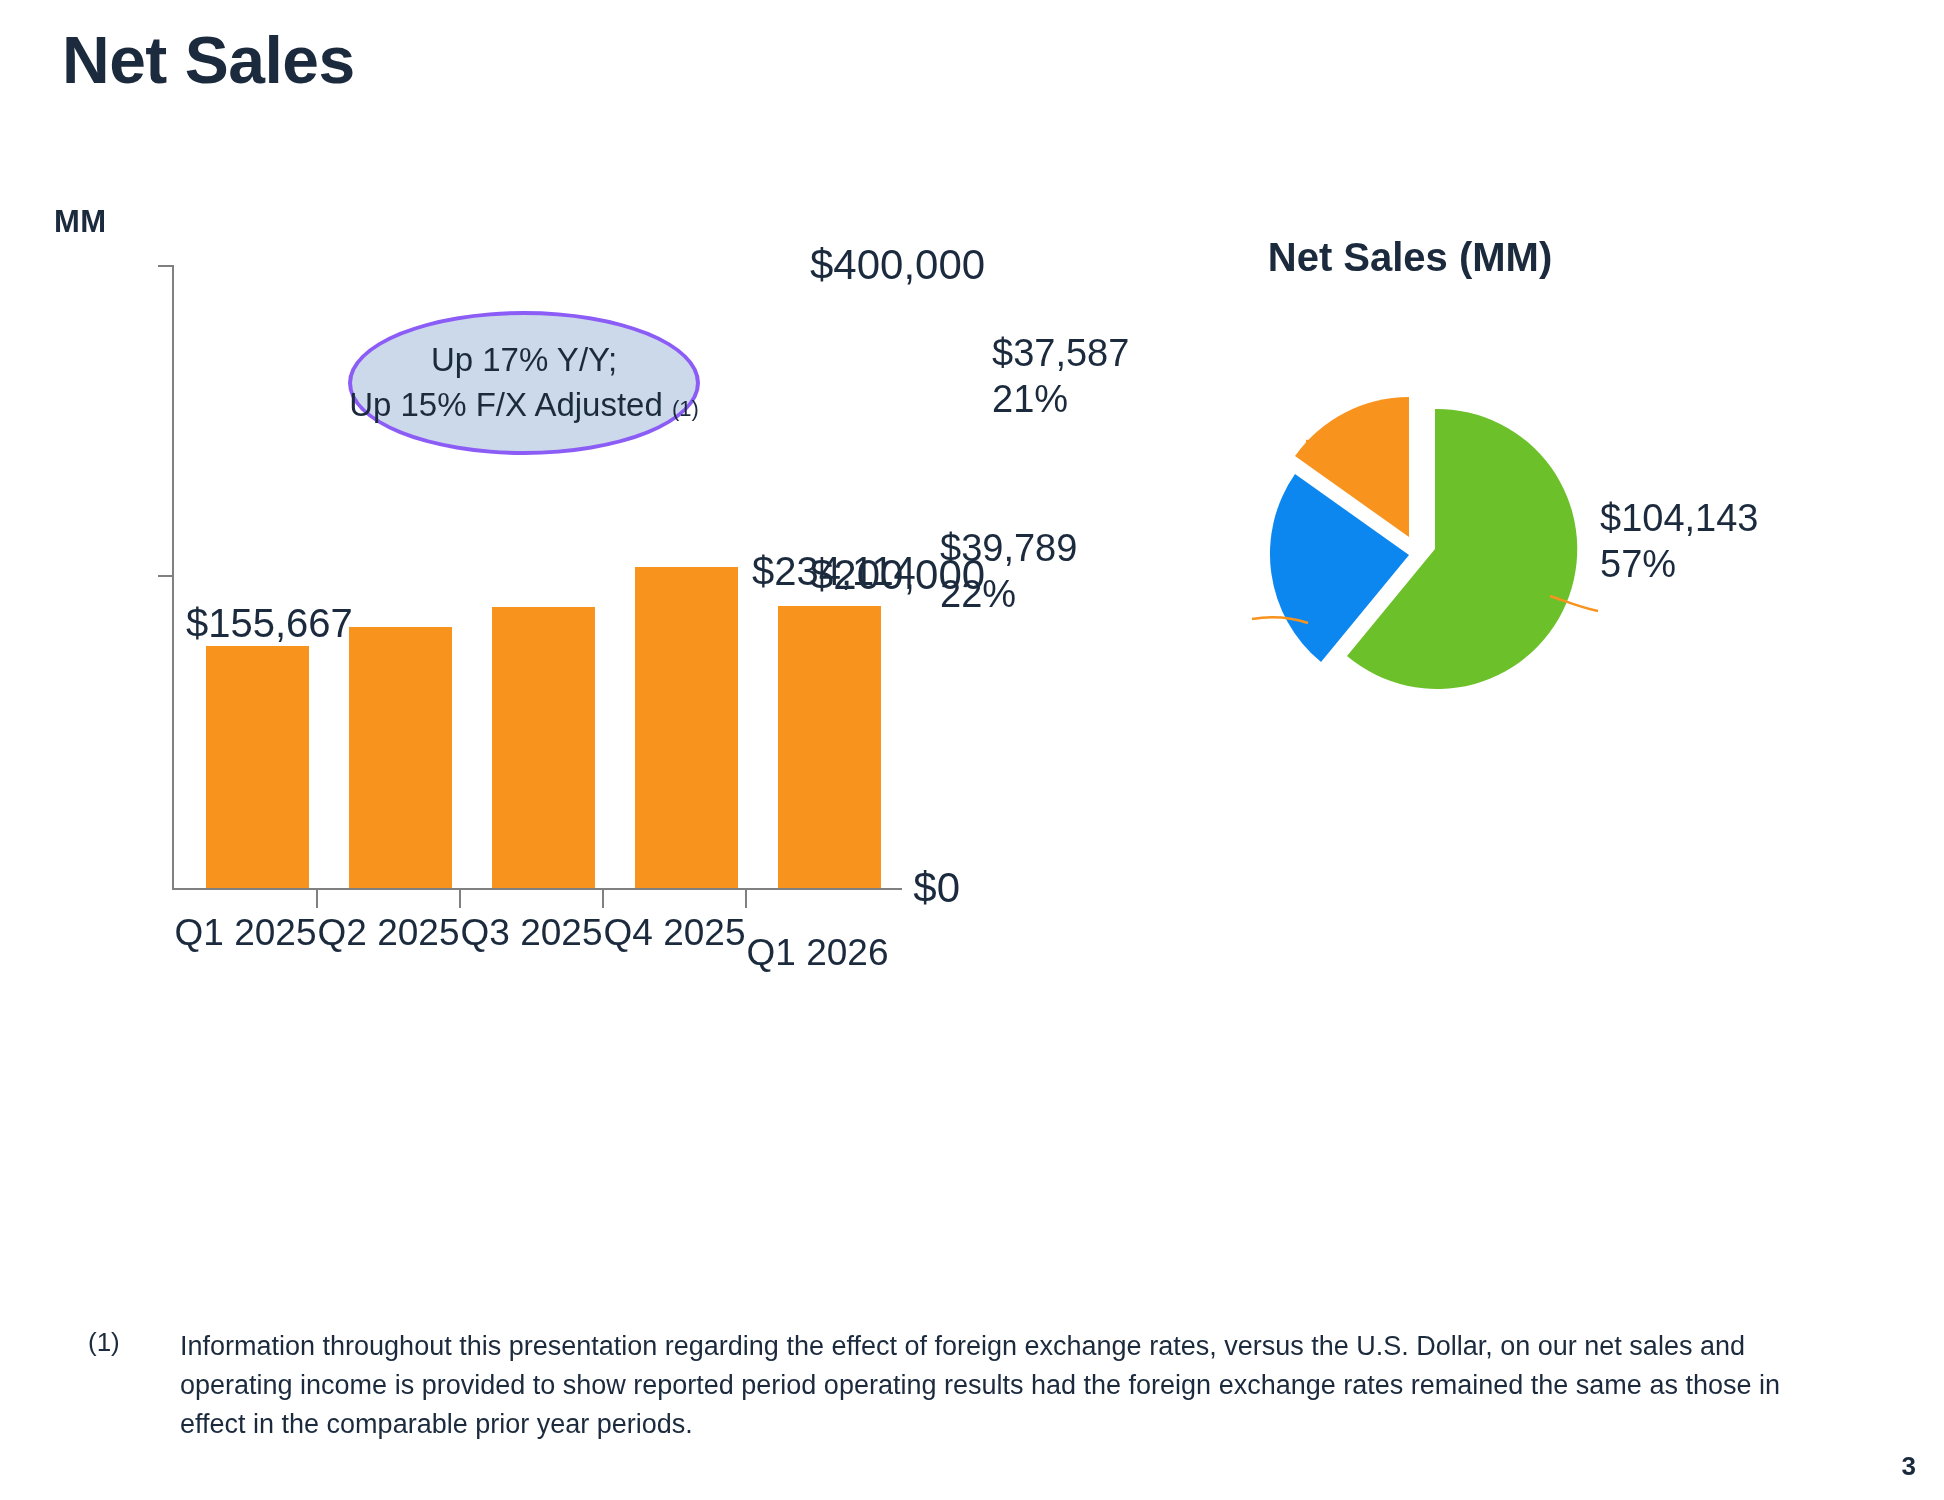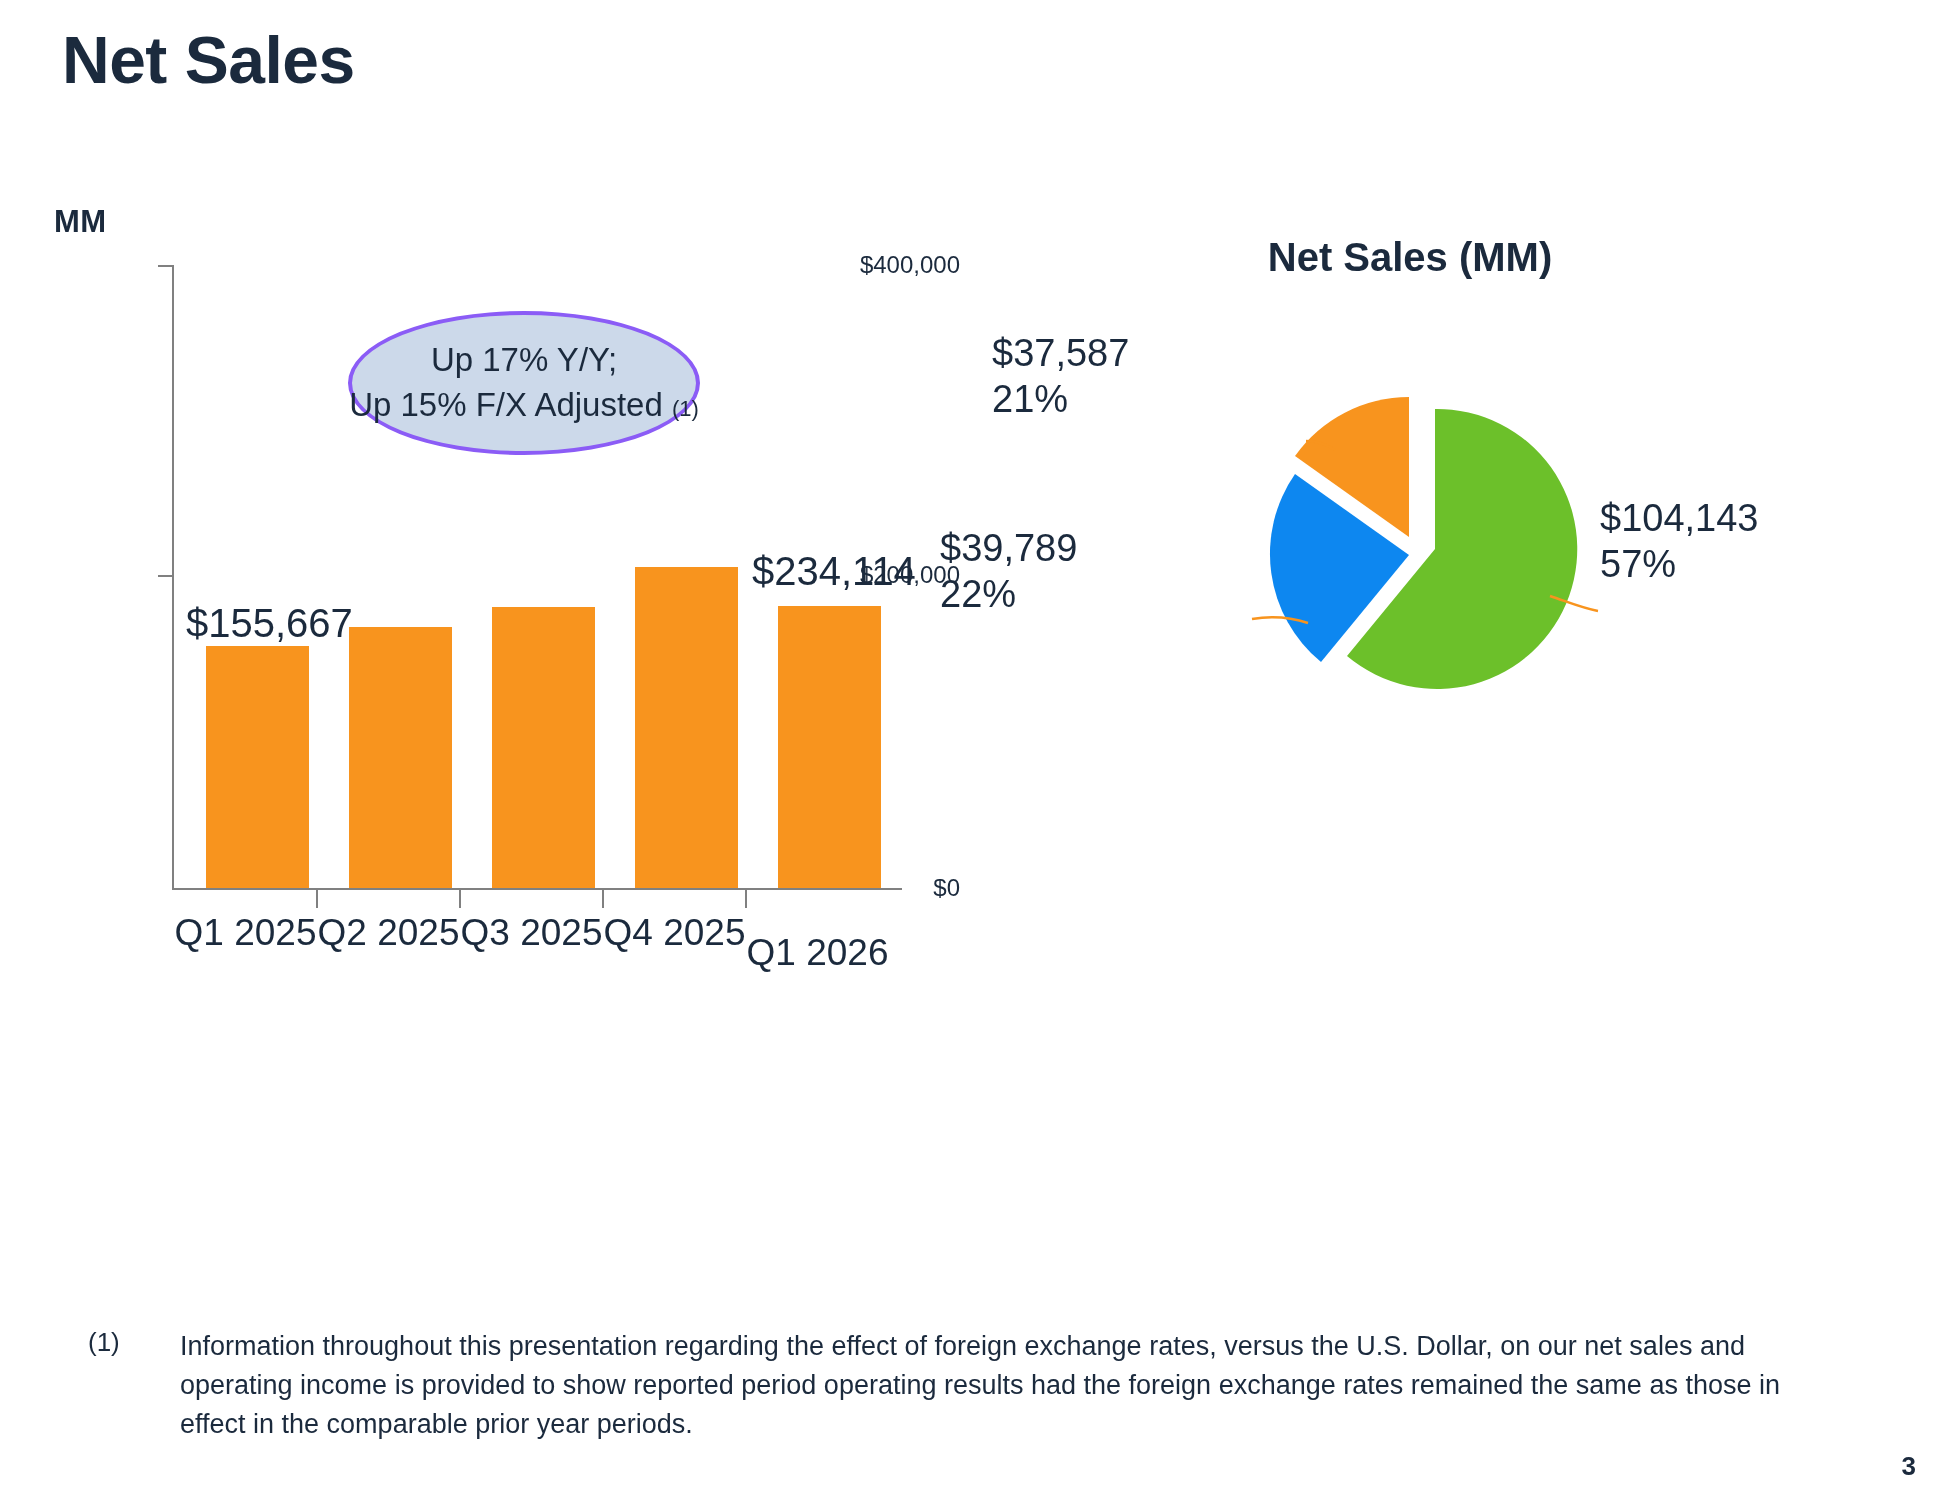--- a/index.html
+++ b/index.html
@@ -26,21 +26,21 @@
   
   .bar-chart { position: absolute; left: 0; top: 196px; width: 960px; height: 760px; }
 
   .mm-label {
     position: absolute; left: 54px; top: 8px;
     font-size: 31px; color: #1b2a3d; letter-spacing: 0.5px; font-weight: bold;
   }
   .ytick {
     position: absolute; right: 0; width: 150px;
     text-align: right;
-    font-size: 24px; color: #1b2a3d;
+    font-size: 42px; color: #1b2a3d;
     transform: translateY(-50%);
   }
   .ytick-400 { top: 69px; }
   .ytick-200 { top: 379px; }
   .ytick-0   { top: 692px; }
 
   .axis-line {
     position: absolute; left: 172px; top: 69px;
     width: 2px; height: 624px; background: #808080;
   }

